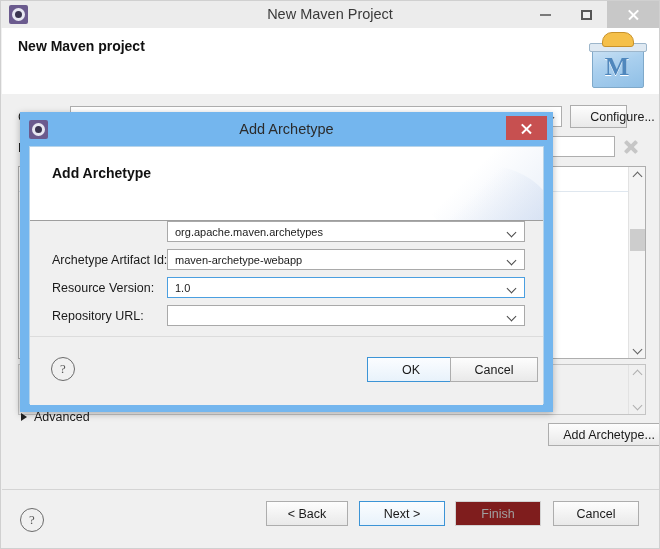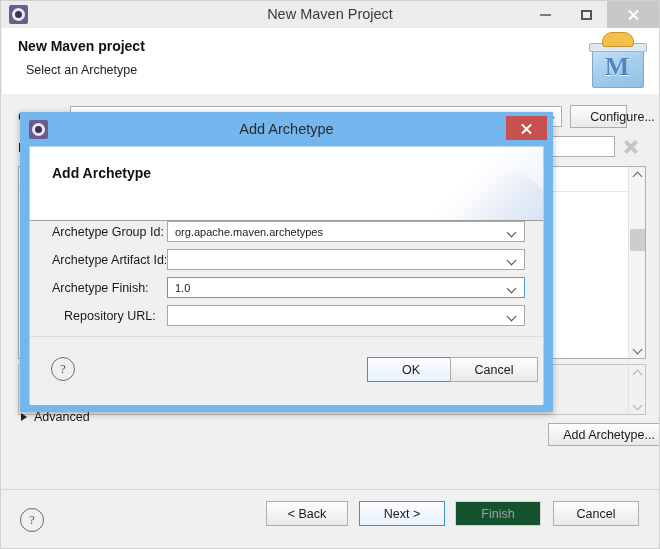--- a/index.html
+++ b/index.html
@@ -40,21 +40,21 @@
   .ml-m{position:absolute;left:0;top:20px;width:56px;text-align:center;font-size:26px;font-weight:bold;color:#4f87bd;font-family:"Liberation Serif",serif;line-height:30px;text-shadow:0 1px 0 #fff;}
 
   
   .wiz-body{position:absolute;left:1px;top:93px;width:657px;height:394px;background:#f0f0f0;}
   .lbl{position:absolute;font-size:12.5px;color:#1a1a1a;}
   .combo{position:absolute;background:#fff;border:1px solid #aeaeae;box-sizing:border-box;}
   .combo .arw{position:absolute;right:6px;top:50%;margin-top:-3px;width:9px;height:6px;}
   .arw:before{content:"";position:absolute;left:0;top:0;width:6px;height:6px;border-right:1.6px solid #4a4a4a;border-bottom:1.6px solid #4a4a4a;transform:rotate(45deg);}
   .btn{position:absolute;background:linear-gradient(#fdfdfd,#e9e9e9);border:1px solid #adadad;box-sizing:border-box;
        font-size:12.5px;color:#1a1a1a;display:flex;align-items:center;justify-content:center;}
-  .btn.disabled{color:#a0a0a0;background:#14532d;border-color:#d2d2d2;}
+  .btn.disabled{color:#a0a0a0;background:#7f1d1d;border-color:#d2d2d2;}
   .btn.default{border:1px solid #3c94d6;background:linear-gradient(#fbfdff,#e8f2fb);}
   .listbox{position:absolute;background:#fff;border:1px solid #aeaeae;box-sizing:border-box;}
   .vscroll{position:absolute;top:0;right:0;width:17px;height:100%;background:#f4f4f4;border-left:1px solid #e2e2e2;box-sizing:border-box;}
   .vs-up,.vs-dn{position:absolute;left:0;width:17px;height:17px;display:flex;align-items:center;justify-content:center;}
   .vs-up{top:0;}.vs-dn{bottom:0;}
   .chev{width:8px;height:8px;position:relative;}
   .chev:before{content:"";position:absolute;left:0;top:1px;width:6px;height:6px;border-left:1.7px solid #606060;border-top:1.7px solid #606060;transform:rotate(45deg);}
   .chev.dn:before{border-left:none;border-top:none;border-right:1.7px solid #606060;border-bottom:1.7px solid #606060;top:0;}
   .vs-thumb{position:absolute;left:1px;width:15px;background:#cdcdcd;}
   .clear-x{position:absolute;width:16px;height:16px;}
@@ -130,21 +130,20 @@
           <i></i>
         </div>
       <div class="tb-btn tb-close close">
           <i></i>
         </div>
     </div>
   </div>
 
   <div class="wiz-head">
     <div class="wiz-title">New Maven project</div>
-    <div class="wiz-sub">Select an Archetype</div>
     <div class="maven-logo">
       <div class="ml-body"></div>
       <div class="ml-lid"></div>
       <div class="ml-hat"></div>
       <div class="ml-m">M</div>
     </div>
   </div>
 
   <div class="wiz-body">
 
@@ -210,38 +209,38 @@
     <div class="m-inner">
 
       <div class="m-head">
         <div class="arc1"></div>
         <div class="arc2"></div>
         <h2>Add Archetype</h2>
       </div>
 
       <div class="m-form">
 
-        <div class="f-lbl" style="left:22px;top:4px;">Archetype Group Id:</div>
         <div class="f-combo" style="top:0px;">
           <span class="v">org.apache.maven.archetypes</span>
           <span class="arw"></span>
         </div>
 
         <div class="f-lbl" style="left:22px;top:32px;">Archetype Artifact Id:</div>
         <div class="f-combo" style="top:28px;">
-          <span class="arw"></span>
-        </div>
-
-        <div class="f-lbl" style="left:22px;top:60px;">Archetype Finish:</div>
+          <span class="v">maven-archetype-webapp</span>
+          <span class="arw"></span>
+        </div>
+
+        <div class="f-lbl" style="left:22px;top:60px;">Resource Version:</div>
         <div class="f-combo focus" style="top:56px;">
           <span class="v">1.0</span>
           <span class="arw"></span>
         </div>
 
-        <div class="f-lbl" style="left:22px;top:88px;margin-left:12px;">Repository URL:</div>
+        <div class="f-lbl" style="left:22px;top:88px;">Repository URL:</div>
         <div class="f-combo" style="top:84px;">
           <span class="v"></span>
           <span class="arw"></span>
         </div>
       </div>
 
       <div class="m-foot">
         <div class="help-ic" style="left:21px;top:20px;">?</div>
         <div class="btn default" style="left:337px;top:20px;width:88px;height:25px;">OK</div>
         <div class="btn" style="left:420px;top:20px;width:88px;height:25px;">Cancel</div>

